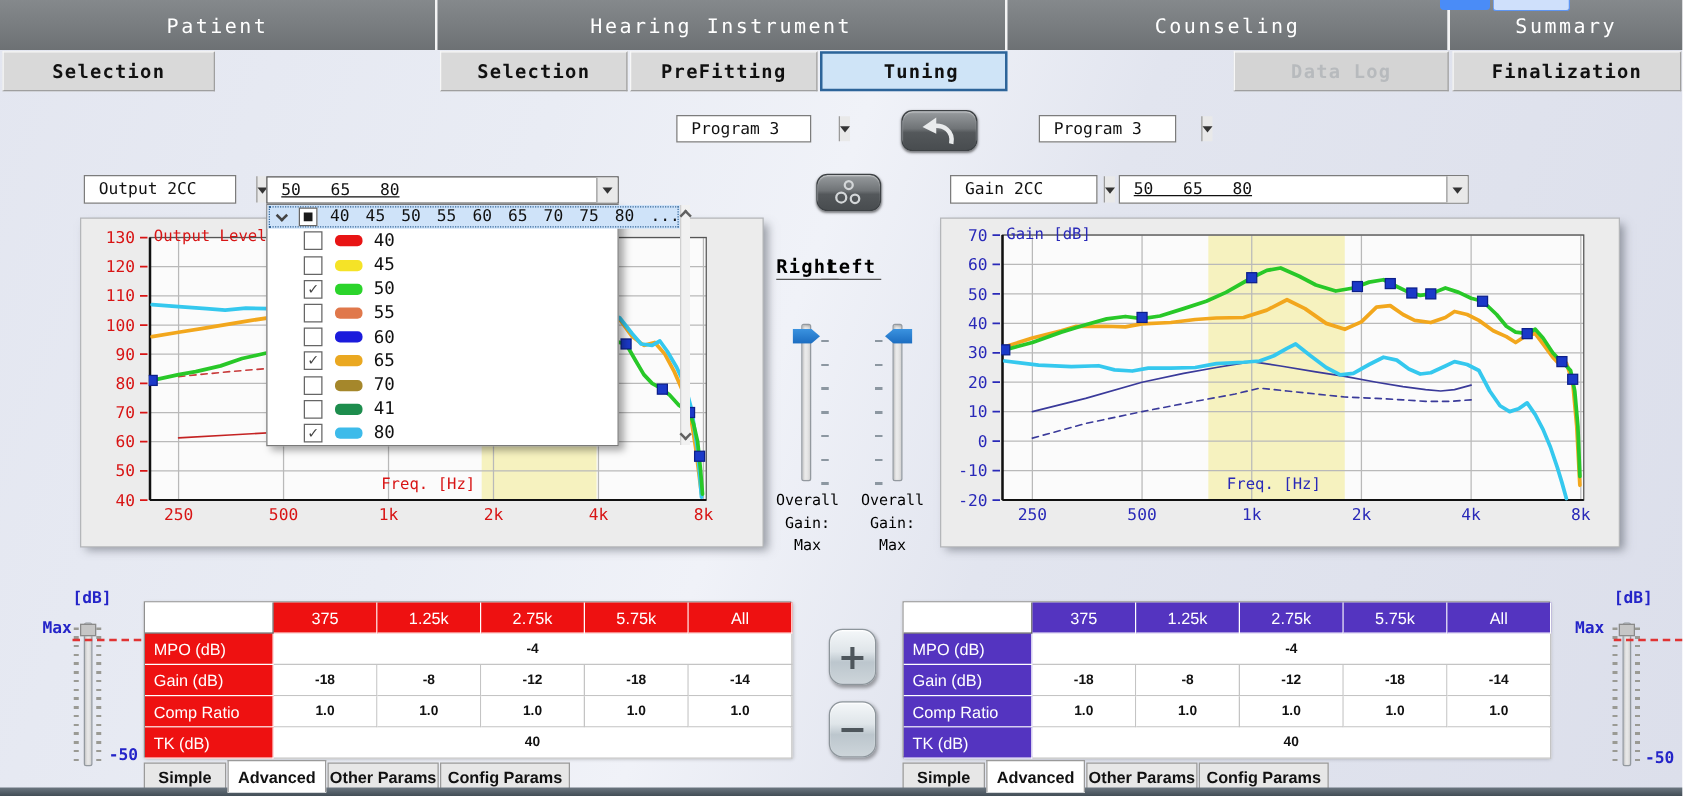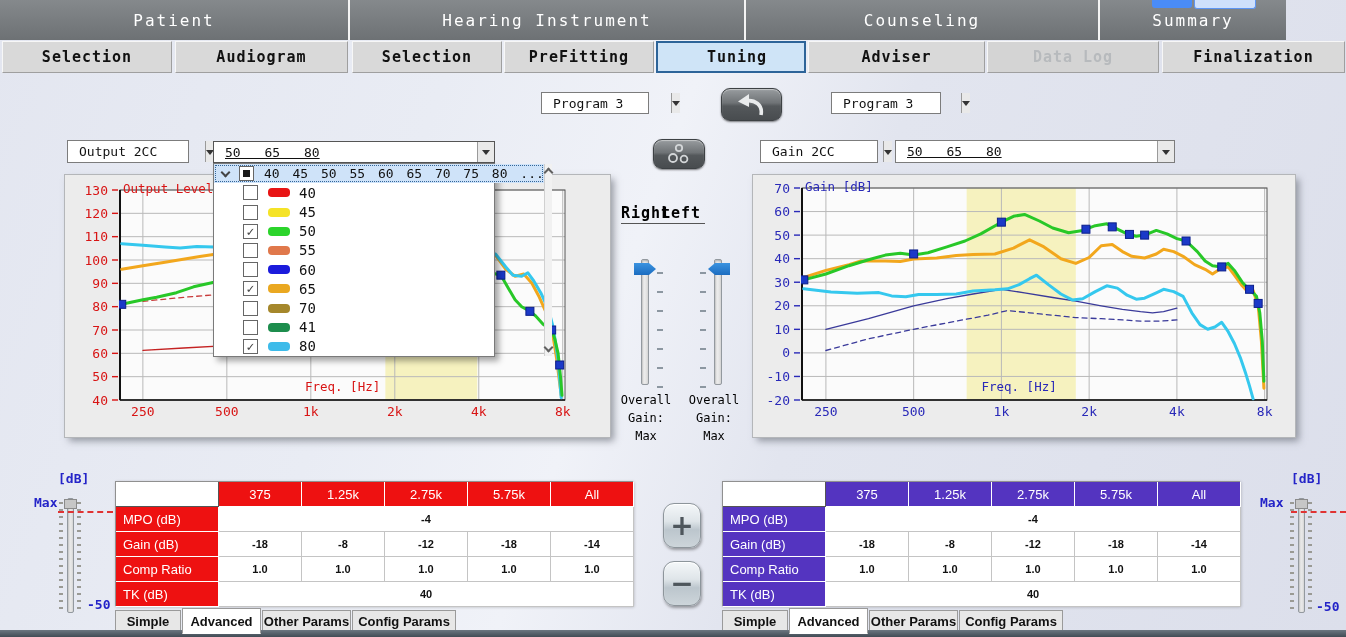--- a/index.html
+++ b/index.html
@@ -111,40 +111,38 @@
 </style>
 </head>
 <body>
 
 <div id="app">
 
   <div class="navrow">
     <div class="navgroup" style="width:350px">
         <span>Patient</span>
       </div>
-    <div class="navgroup" style="width:396px">
+    <div class="navgroup" style="width:456px">
         <span>Hearing Instrument</span>
       </div>
     <div class="navgroup" style="width:354px">
         <span>Counseling</span>
       </div>
     <div class="navgroup" style="width:186px; border-right:none">
         <span>Summary</span>
       </div>
   </div>
   <div class="frag-blue"></div>
   <div class="frag-light"></div>
 
   <div class="subrow">
     <div class="subtab" style="left:2px;   width:170px">Selection</div>
-    <div class="subtab" style="left:175px; width:173px">Audiogram</div>
     <div class="subtab" style="left:352px; width:150px">Selection</div>
     <div class="subtab" style="left:504px; width:150px">PreFitting</div>
     <div class="subtab active" style="left:656px; width:150px">Tuning</div>
-    <div class="subtab" style="left:808px; width:177px">Adviser</div>
     <div class="subtab disabled" style="left:987px; width:172px">Data Log</div>
     <div class="subtab" style="left:1162px; width:183px">Finalization</div>
   </div>
 
   <div class="combo" style="left:541px; top:92px; width:108px; height:22px">
     <div class="val">Program 3</div>
     <div class="dbtn">
         <div class="darr"></div>
       </div>
   </div>

